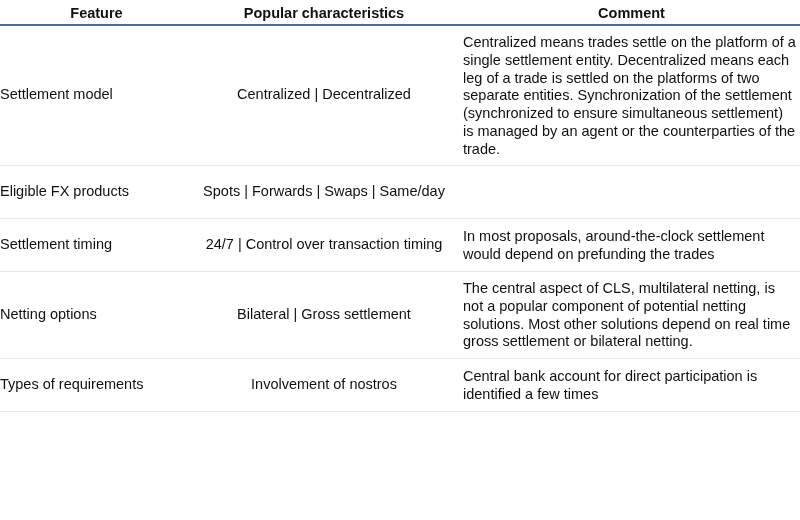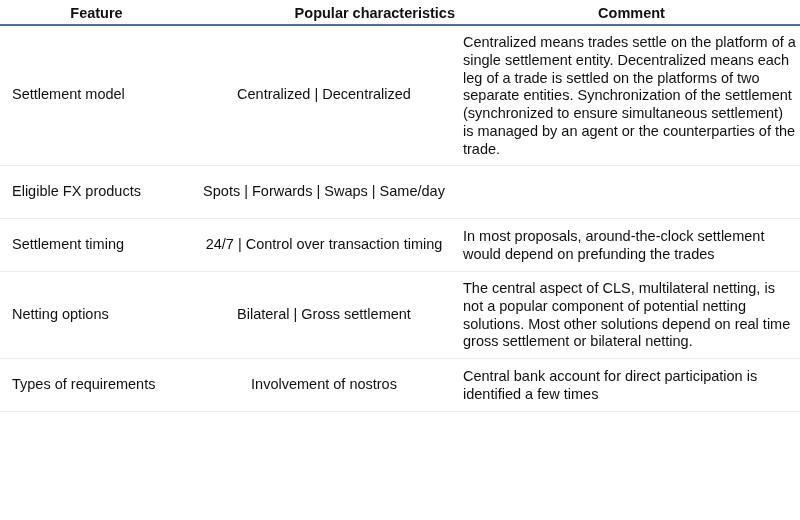--- a/index.html
+++ b/index.html
@@ -2,24 +2,24 @@
 <html><head>
   <meta charset="utf-8">
   <style>
     html, body { margin: 0; padding: 0; background: #ffffff; }
     body { width: 800px; height: 520px; overflow: hidden; font-family: "Liberation Sans", "DejaVu Sans", sans-serif; color: #111; }
     table { border-collapse: collapse; width: 800px; table-layout: fixed; }
     col.c1 { width: 193px; }
     col.c2 { width: 262px; }
     col.c3 { width: 345px; }
     th { font-weight: bold; font-size: 14.5px; text-align: center; padding: 5px 0 3px 0; border-bottom: 2px solid #4a6f9a; height: 16px; line-height: 16px; }
-    th.center { text-align: right; }
+    th.center { text-align: center; }
     th.cmt { padding-left: 8px; margin-top: 10px; }
     td { font-size: 14.5px; line-height: 17.8px; vertical-align: middle; border-bottom: 1px solid #e6ebee; padding: 0; }
-    td.feat { padding-left: 12px; }
+    td.feat { padding-left: 0; }
     td.pop { text-align: center; padding: 0 6px; margin-top: 20px; }
     td.cmt { padding: 8px 4px 6px 8px; }
   </style>
 </head>
 <body>
 
 <table>
   <colgroup>
       <col class="c1">
       <col class="c2">

